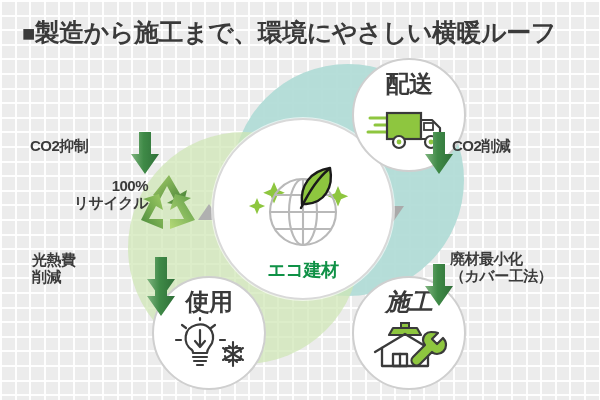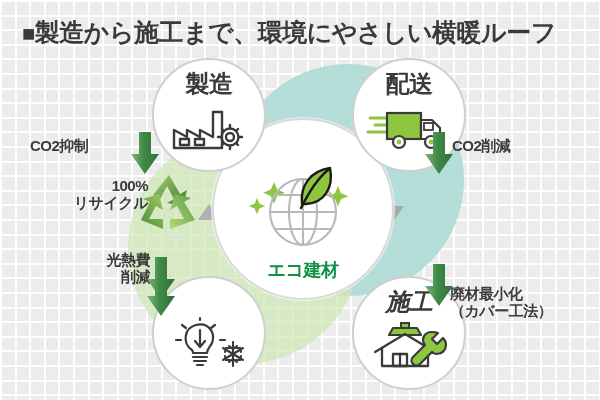--- a/index.html
+++ b/index.html
@@ -86,23 +86,23 @@
   .node-cons{left:352px;top:276px;font-style:italic;}
 
   
   .side{
     position:absolute;font-size:15px;font-weight:600;color:#3b3b3b;
     letter-spacing:-0.5px;line-height:1.12;white-space:nowrap;
   }
 
   .t-co2sup{left:30px;top:138px;}
   .t-recycle{left:28px;top:178px;text-align:right;width:120px;}
-  .t-energy{left:32px;top:252px;text-align:right;width:118px;}
+  .t-energy{left:32px;top:252px;text-align:left;width:118px;}
   .t-co2red{left:452px;top:138px;}
-  .t-waste{left:450px;top:250px;line-height:1.14;margin-top:35px;}
+  .t-waste{left:450px;top:250px;line-height:1.14;}
 
   
   .garrow{position:absolute;}
 
   
   svg{display:block;overflow:visible;}
 </style>
 </head>
 <body>
 
@@ -138,36 +138,20 @@
           <line x1="59" y1="33" x2="59" y2="99"></line>
         </g>
 
         <path d="M58 58 C56 40 66 25 86 22 C90 42 80 57 62 58 Z" fill="#8ec63f" stroke="#1a1a1a" stroke-width="2.4" stroke-linejoin="round"></path>
         <path d="M84 24 C74 32 66 44 57 62" fill="none" stroke="#1a1a1a" stroke-width="2.4" stroke-linecap="round"></path>
       </svg>
     </div>
     <div class="center-label">エコ建材</div>
   </div>
 
-  <div class="node node-mfg">
-    <div class="nlabel">製造</div>
-    <div class="nicon">
-      <svg width="78" height="46" viewBox="0 0 78 46">
-        <g fill="none" stroke="#3a3a3a" stroke-width="2.4" stroke-linejoin="round" stroke-linecap="round">
-          <path d="M4 42 L4 24 L17 31 L17 24 L30 31 L30 24 L43 31 L43 6 L52 6 L52 42 Z"></path>
-          <rect x="10" y="33" width="9" height="6"></rect>
-          <rect x="25" y="33" width="9" height="6"></rect>
-          <circle cx="60" cy="31" r="8.5"></circle>
-          <circle cx="60" cy="31" r="4"></circle>
-          <path d="M60 19 L60 22 M60 40 L60 43 M48 31 L51 31 M69 31 L72 31
-                   M52 23 L54 25 M66 37 L68 39 M68 23 L66 25 M54 37 L52 39"></path>
-        </g>
-      </svg>
-    </div>
-  </div>
 
   <div class="node node-ship">
     <div class="nlabel">配送</div>
     <div class="nicon">
       <svg width="82" height="44" viewBox="0 0 82 44">
 
         <g stroke="#8ec63f" stroke-width="3" stroke-linecap="round">
           <line x1="2" y1="12" x2="20" y2="12"></line>
           <line x1="7" y1="19" x2="22" y2="19"></line>
           <line x1="0" y1="26" x2="20" y2="26"></line>
@@ -203,20 +187,21 @@
         <g fill="none" stroke="#3a3a3a" stroke-width="2.1" stroke-linecap="round">
           <line x1="63" y1="24" x2="63" y2="48"></line>
           <line x1="53" y1="30" x2="73" y2="42"></line>
           <line x1="73" y1="30" x2="53" y2="42"></line>
           <path d="M59 28 L63 31 L67 28 M59 44 L63 41 L67 44"></path>
           <path d="M55 34 L56 30 L60 30 M71 38 L70 42 L66 42"></path>
           <path d="M71 34 L70 30 L66 30 M55 38 L56 42 L60 42"></path>
         </g>
       </svg>
     </div>
+    <div class="nlabel">使用</div>
   </div>
 
   <div class="node node-cons">
     <div class="nicon" style="top:40px">
       <svg width="80" height="52" viewBox="0 0 80 52">
 
         <path d="M20 17 L52 17 L48 10 L24 10 Z" fill="#8ec63f" stroke="#3a3a3a" stroke-width="2.2" stroke-linejoin="round"></path>
         <rect x="32" y="5" width="8" height="5" fill="#8ec63f" stroke="#3a3a3a" stroke-width="2"></rect>
 
         <g fill="none" stroke="#3a3a3a" stroke-width="2.3" stroke-linejoin="round" stroke-linecap="round">

